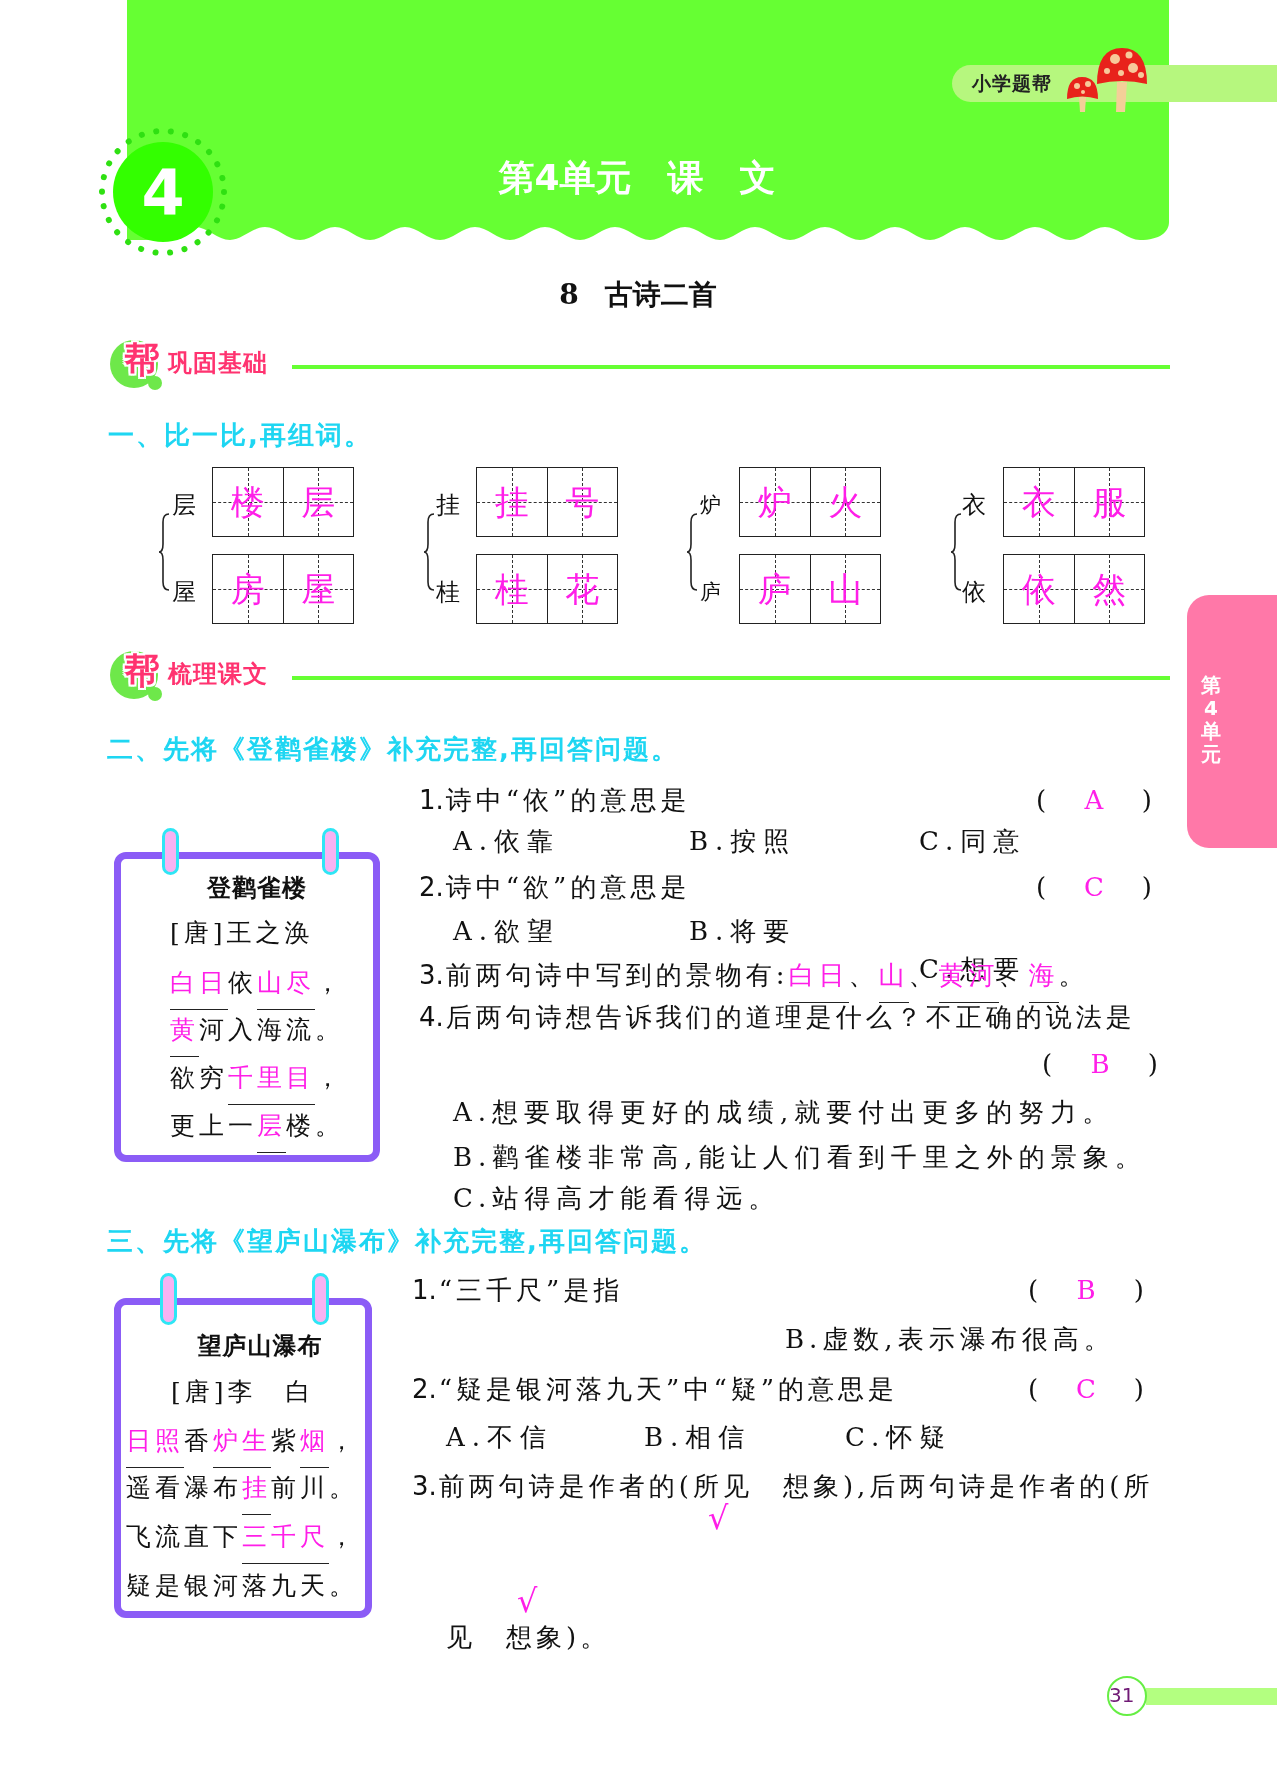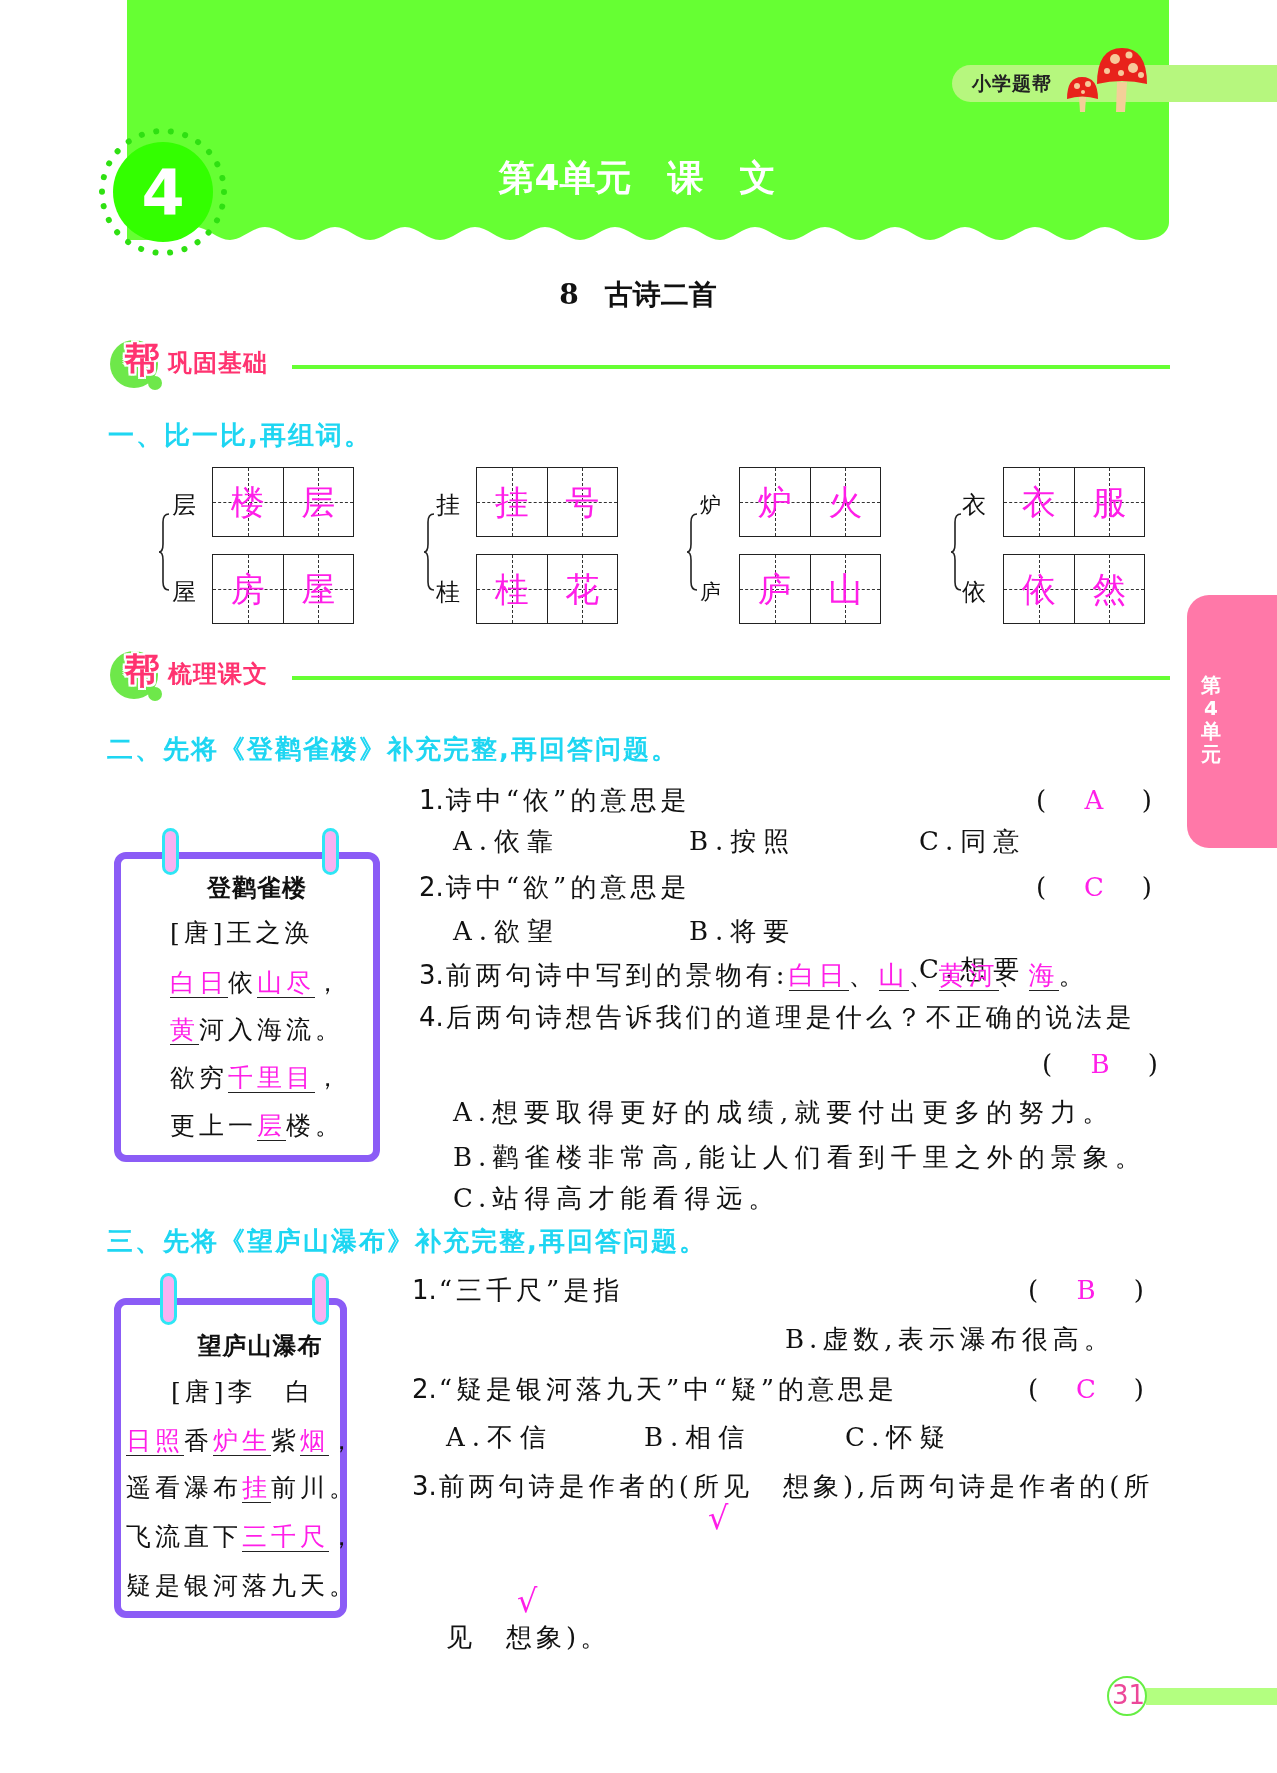--- a/index.html
+++ b/index.html
@@ -21,32 +21,32 @@
 .cell{position:relative;flex:1;display:flex;align-items:center;justify-content:center}
 .cell+.cell{border-left:1.5px solid #222}
 .cell::before{content:"";position:absolute;left:50%;top:0;bottom:0;border-left:1.5px dashed #333}
 .cell::after{content:"";position:absolute;top:50%;left:0;right:0;border-top:1.5px dashed #333}
 .cell span{position:relative;z-index:1;color:#ff1ee8;font-size:34px;line-height:40px;font-family:"DejaVu Serif","Liberation Serif",serif}
 .lchar{position:absolute;font-family:"DejaVu Serif","Liberation Serif",serif;font-size:24px;line-height:28px;color:#111}
 .card{position:absolute;border:7px solid #8b5cf6;border-radius:12px;background:#fff}
 .ring{position:absolute;width:17px;border:3px solid #2ee6f5;border-radius:10px;background:#f7b2f2;z-index:2}
 .pt{position:absolute;text-align:center;font-weight:bold;font-size:24px;line-height:30px;color:#111;white-space:nowrap;letter-spacing:1px}
 .pl{position:absolute;font-family:"DejaVu Serif","Liberation Serif",serif;font-size:25px;letter-spacing:4px;color:#111;line-height:32px;white-space:nowrap}
-.fill{color:#ff1ee8;border-bottom:1.5px solid #222;padding-bottom:0}
+.fill{color:#ff1ee8;border-bottom:1.5px solid #222;padding-bottom:12px}
 .q{position:absolute;font-family:"DejaVu Serif","Liberation Serif",serif;font-size:26px;letter-spacing:4px;color:#111;line-height:32px;white-space:nowrap}
 .qn{font-family:"DejaVu Sans","Liberation Sans",sans-serif;letter-spacing:0;margin-right:2px}
 .opt{letter-spacing:7px}
 .ans{position:absolute;width:116px;height:32px;font-family:"DejaVu Serif","Liberation Serif",serif;font-size:26px;line-height:32px;color:#111}
 .ans .po{position:absolute;left:0;top:0}
 .ans .pc{position:absolute;right:0;top:0}
 .ans .av{position:absolute;left:0;right:0;top:0;text-align:center;color:#ff1ee8}
 .chk{position:absolute;color:#ff1ee8;font-size:32px;line-height:36px;font-family:"DejaVu Sans","Liberation Sans",sans-serif}
 .tab{position:absolute;left:1187px;top:595px;width:90px;height:253px;border-radius:22px 0 0 22px;background:#ff78a8}
 .tab-col{position:absolute;left:1198px;top:674px;width:26px;text-align:center;color:#fff;font-weight:bold;font-size:20px;line-height:23px}
-.pgnum{position:absolute;left:1107px;top:1676px;width:40px;height:40px;border-radius:50%;border:2.5px solid #66ee44;background:#fff;text-align:right;font-size:26px;line-height:35px;color:#ec4899;z-index:2}
+.pgnum{position:absolute;left:1107px;top:1676px;width:40px;height:40px;border-radius:50%;border:2.5px solid #66ee44;background:#fff;text-align:left;font-size:20px;line-height:35px;color:#701a75;z-index:2}
 .pgbar{position:absolute;left:1146px;top:1688px;width:131px;height:17px;background:#b3ff80}
 </style>
 </head>
 <body>
 
 <div class="page">
 
   <svg class="abs" style="left:0;top:0" width="1277" height="260" viewBox="0 0 1277 260">
     <path fill="#66ff33" d="M127,0 H1169 V222 C1169,232 1160,240 1140,240 C1128,240 1117,227 1105,227 C1093,227 1082,240 1070,240 C1058,240 1047,227 1035,227 C1023,227 1012,240 1000,240 C988,240 977,227 965,227 C953,227 942,240 930,240 C918,240 907,227 895,227 C883,227 872,240 860,240 C848,240 837,227 825,227 C813,227 802,240 790,240 C778,240 767,227 755,227 C743,227 732,240 720,240 C708,240 697,227 685,227 C673,227 662,240 650,240 C638,240 627,227 615,227 C603,227 592,240 580,240 C568,240 557,227 545,227 C533,227 522,240 510,240 C498,240 487,227 475,227 C463,227 452,240 440,240 C428,240 417,227 405,227 C393,227 382,240 370,240 C358,240 347,227 335,227 C323,227 312,240 300,240 C288,240 277,227 265,227 C253,227 242,240 230,240 C218,240 207,227 195,227 C183,227 172,240 160,240 L127,240 Z"></path>
     <circle cx="163" cy="192" r="61" fill="none" stroke="#2fe012" stroke-width="6" stroke-linecap="round" stroke-dasharray="0.1 14.64"></circle>
@@ -226,21 +226,21 @@
       <span class="pc">)</span>
     </div>
   <div class="q opt" style="left:453px;top:1096px;letter-spacing:6px">A.想要取得更好的成绩,就要付出更多的努力。</div>
   <div class="q opt" style="left:453px;top:1141px;letter-spacing:6px">B.鹳雀楼非常高,能让人们看到千里之外的景象。</div>
   <div class="q opt" style="left:453px;top:1182px;letter-spacing:6px">C.站得高才能看得远。</div>
 
   <div class="hd" style="left:107px;top:1226px">三、先将《望庐山瀑布》补充完整,再回答问题。</div>
 
   <div class="ring" style="left:160px;top:1273px;height:52px"></div>
   <div class="ring" style="left:312px;top:1273px;height:52px"></div>
-  <div class="card" style="left:114px;top:1298px;width:233px;height:320px">
+  <div class="card" style="left:114px;top:1298px;width:258px;height:320px">
     <div class="pt" style="left:13px;top:26px;width:252px">望庐山瀑布</div>
     <div class="pl" style="left:50px;top:71px">[唐]李　白</div>
     <div class="pl" style="left:5px;top:120px"><span class="fill">日照</span><span>香</span><span class="fill">炉生</span><span>紫</span><span class="fill">烟</span><span>，</span></div>
     <div class="pl" style="left:5px;top:167px"><span>遥看瀑布</span><span class="fill">挂</span><span>前川。</span></div>
     <div class="pl" style="left:5px;top:216px"><span>飞流直下</span><span class="fill">三千尺</span><span>，</span></div>
     <div class="pl" style="left:5px;top:265px"><span>疑是银河落九天。</span></div>
   </div>
 
   <div class="q" style="left:412px;top:1274px"><span class="qn">1.</span><span>“三千尺”是指</span></div>
   <div class="ans" style="left:1028px;top:1274px">

